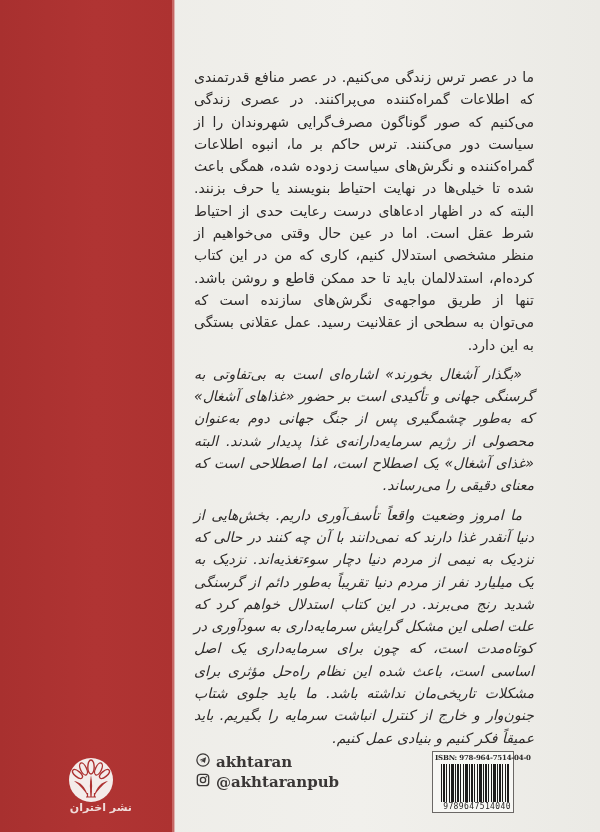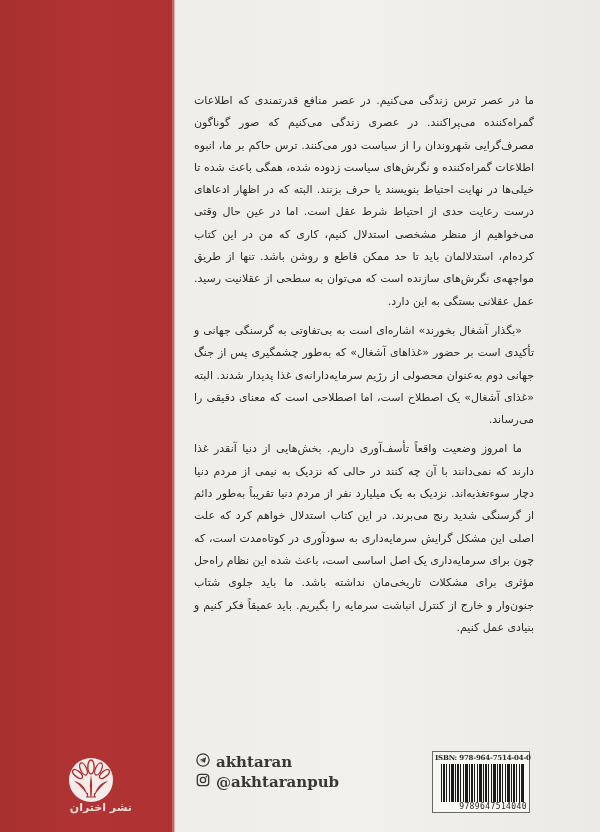--- a/index.html
+++ b/index.html
@@ -38,32 +38,32 @@
     }
     .blurb {
       position: absolute;
       left: 194px;
       top: 66px;
       width: 340px;
       direction: rtl;
       text-align: justify;
       text-align-last: right;
       color: #2e2b2a;
-      font-size: 11px;
+      font-size: 14px;
       line-height: 22.3px;
-      margin-top: 24px;
     }
     .blurb p {
       margin: 0;
     }
     .blurb p + p {
       margin-top: 7px;
     }
     .blurb p.indent {
       text-indent: 12px;
+      font-style: italic;
     }
 
     
     .contacts {
       position: absolute;
       left: 196px;
       top: 753px;
       width: 200px;
       direction: ltr;
     }
@@ -87,21 +87,21 @@
     .contact-icon svg {
       width: 14px;
       height: 14px;
     }
 
     
     .barcode {
       position: absolute;
       left: 432px;
       top: 751px;
-      width: 98px;
+      width: 82px;
       height: 62px;
       background: #f7f7f4;
       border: 1px solid #6b6866;
       box-sizing: border-box;
       padding: 1px 2px;
     }
     .isbn-label {
       font-family: "DejaVu Serif", serif;
       font-weight: bold;
       font-size: 7px;

